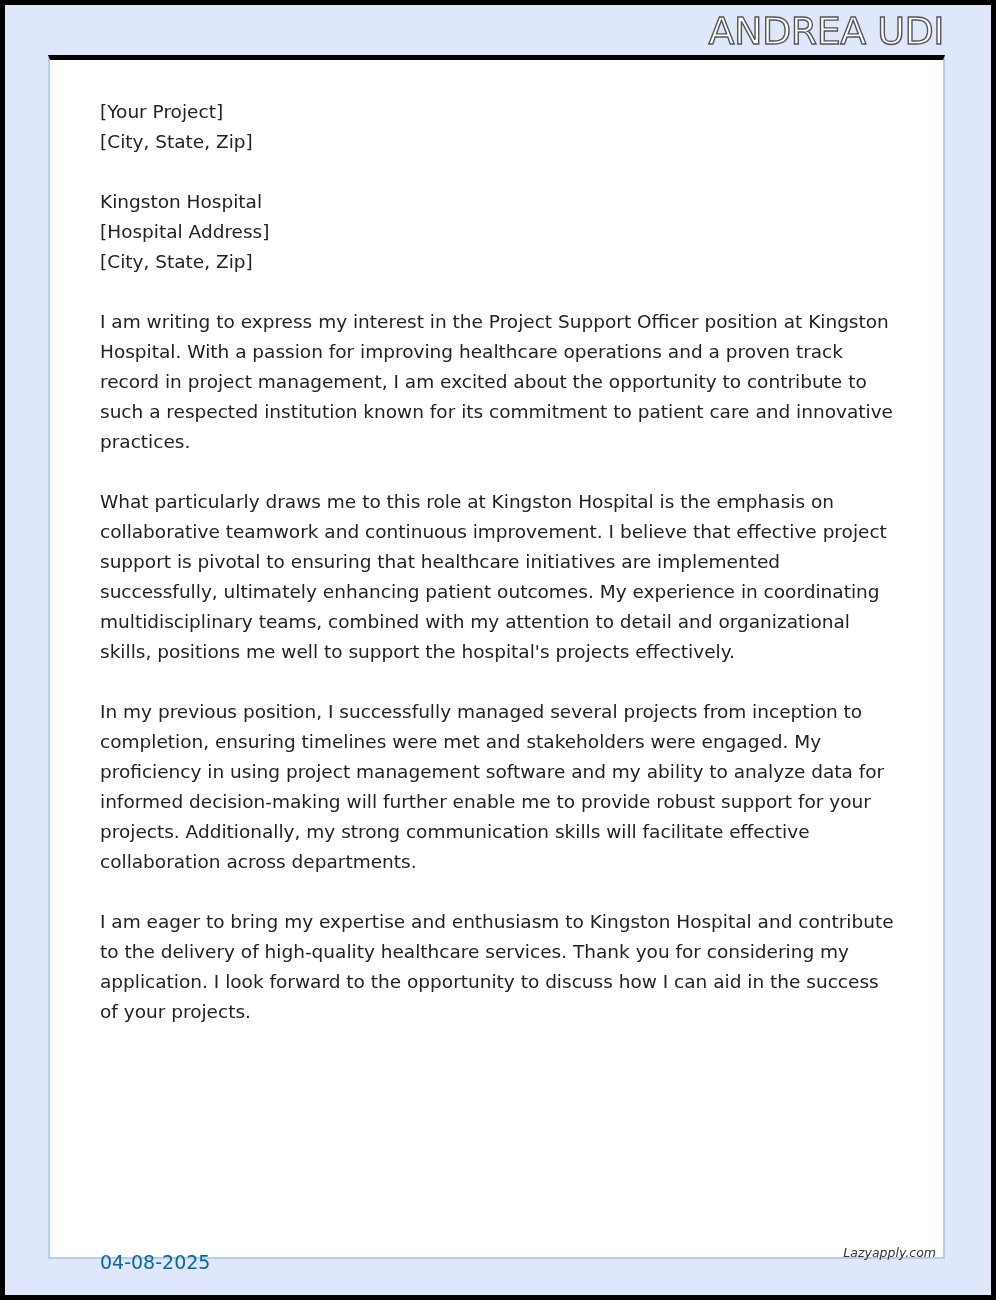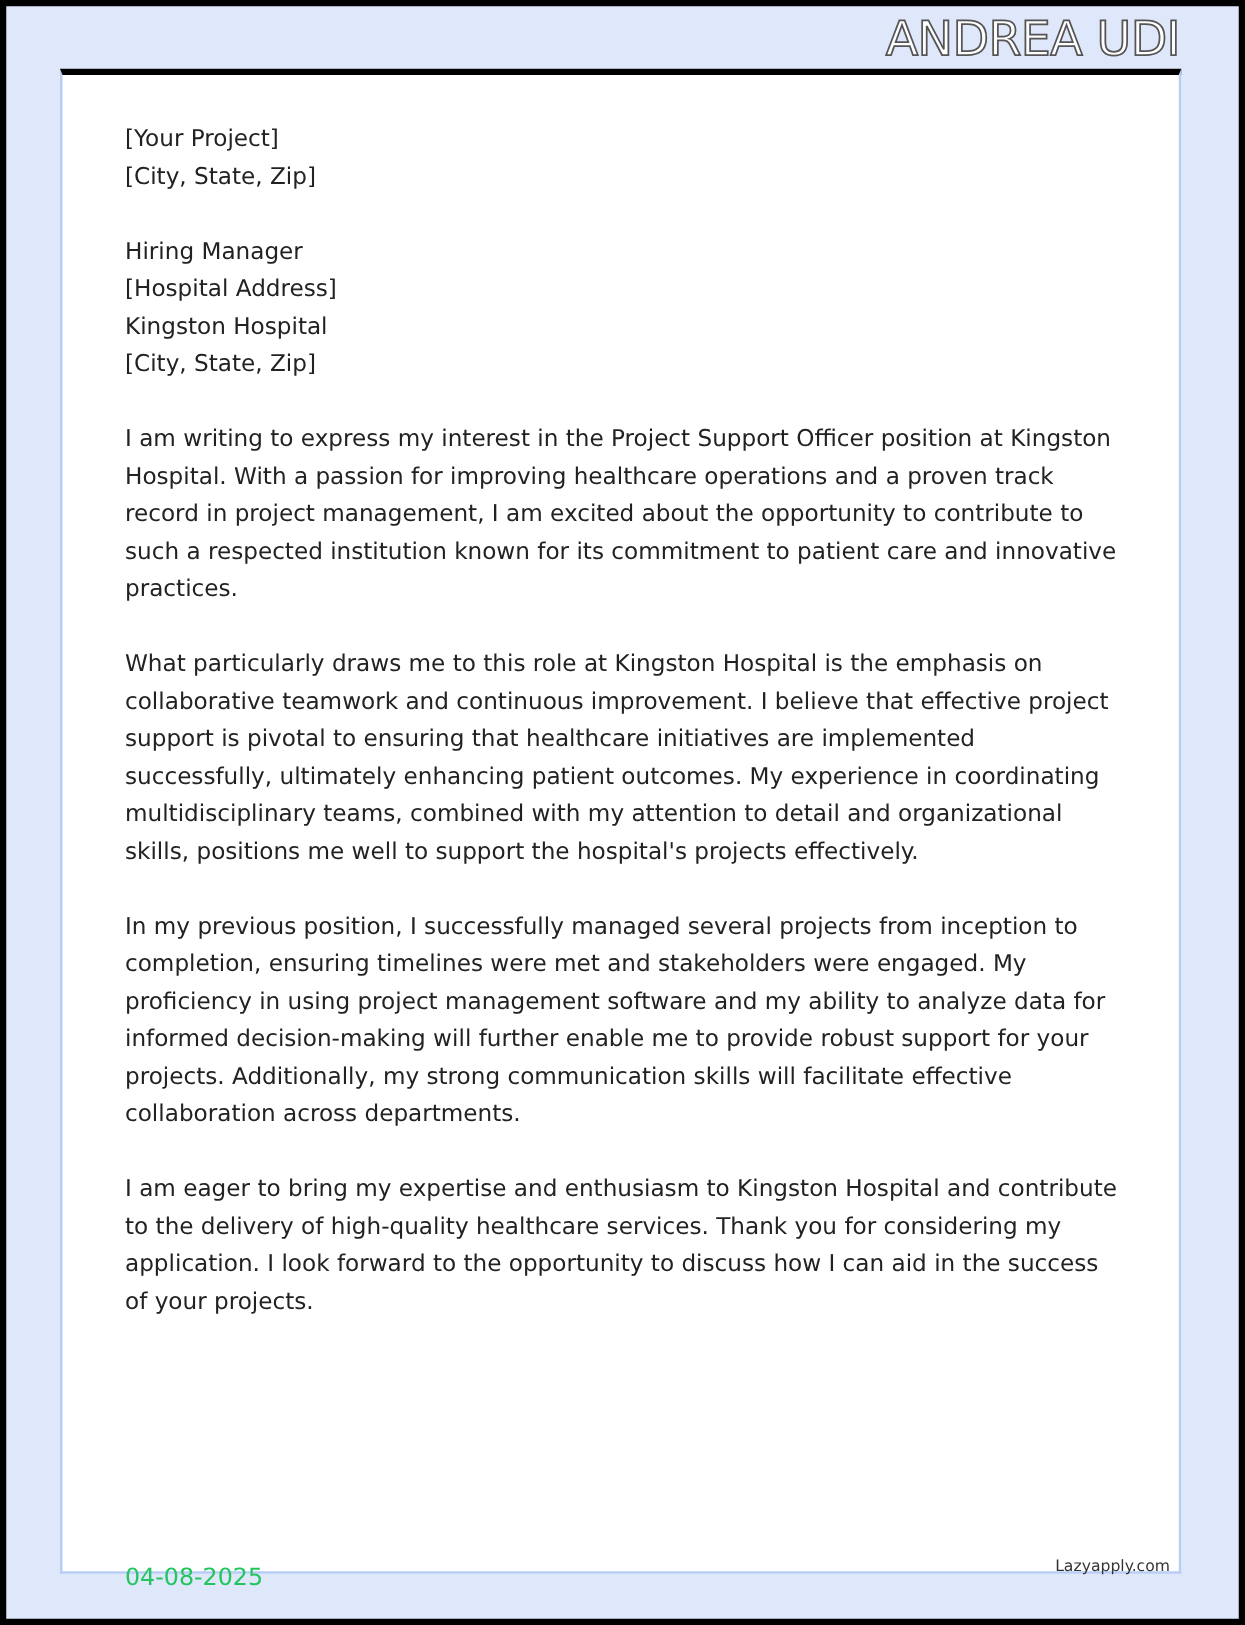--- a/index.html
+++ b/index.html
@@ -42,48 +42,48 @@
       font-size: 18.5px;
       line-height: 30px;
       color: #222;
     }
     .content p { margin: 0 0 30px 0; }
     .content .line { display: block; }
     .date-stamp {
       position: absolute;
       left: 100px; top: 1249px;
       font-size: 19px;
-      color: #22c55e;
+      color: #0369a1;
       line-height: 26px;
     }
     .site-credit {
       position: absolute;
       right: 60px; top: 1245px;
       font-size: 12.5px;
       color: #333;
+      font-style: italic;
     }
   </style>
 </head>
 <body>
 
 <div class="frame"></div>
 
 <div class="name-header">ANDREA UDI</div>
 
 <div class="paper"></div>
 
 <div class="content">
   <p>
     <span class="line">[Your Project]</span>
     <span class="line">[City, State, Zip]</span>
   </p>
   <p>
-    <span class="line">Hiring Manager</span>
+    <span class="line">Kingston Hospital</span>
     <span class="line">[Hospital Address]</span>
-    <span class="line">Kingston Hospital</span>
     <span class="line">[City, State, Zip]</span>
   </p>
   <p>I am writing to express my interest in the Project Support Officer position at Kingston Hospital. With a passion for improving healthcare operations and a proven track record in project management, I am excited about the opportunity to contribute to such a respected institution known for its commitment to patient care and innovative practices.</p>
   <p>What particularly draws me to this role at Kingston Hospital is the emphasis on collaborative teamwork and continuous improvement. I believe that effective project support is pivotal to ensuring that healthcare initiatives are implemented successfully, ultimately enhancing patient outcomes. My experience in coordinating multidisciplinary teams, combined with my attention to detail and organizational skills, positions me well to support the hospital's projects effectively.</p>
   <p>In my previous position, I successfully managed several projects from inception to completion, ensuring timelines were met and stakeholders were engaged. My proficiency in using project management software and my ability to analyze data for informed decision-making will further enable me to provide robust support for your projects. Additionally, my strong communication skills will facilitate effective collaboration across departments.</p>
   <p>I am eager to bring my expertise and enthusiasm to Kingston Hospital and contribute to the delivery of high-quality healthcare services. Thank you for considering my application. I look forward to the opportunity to discuss how I can aid in the success of your projects.</p>
 </div>
 
 <div class="date-stamp">04-08-2025</div>
 <div class="site-credit">Lazyapply.com</div>

